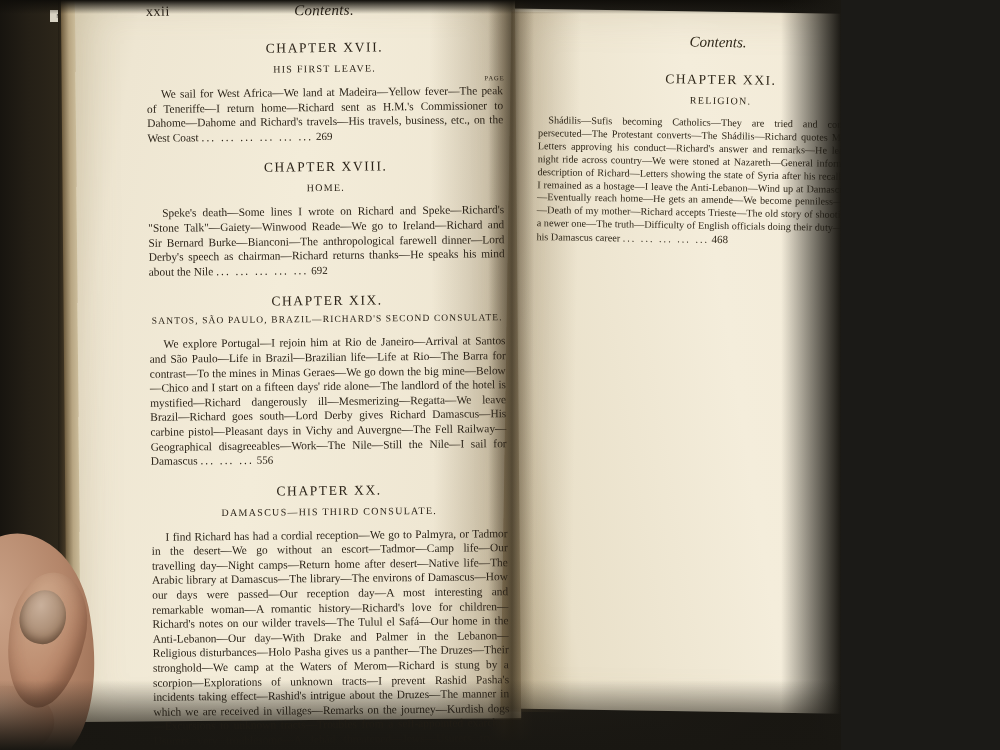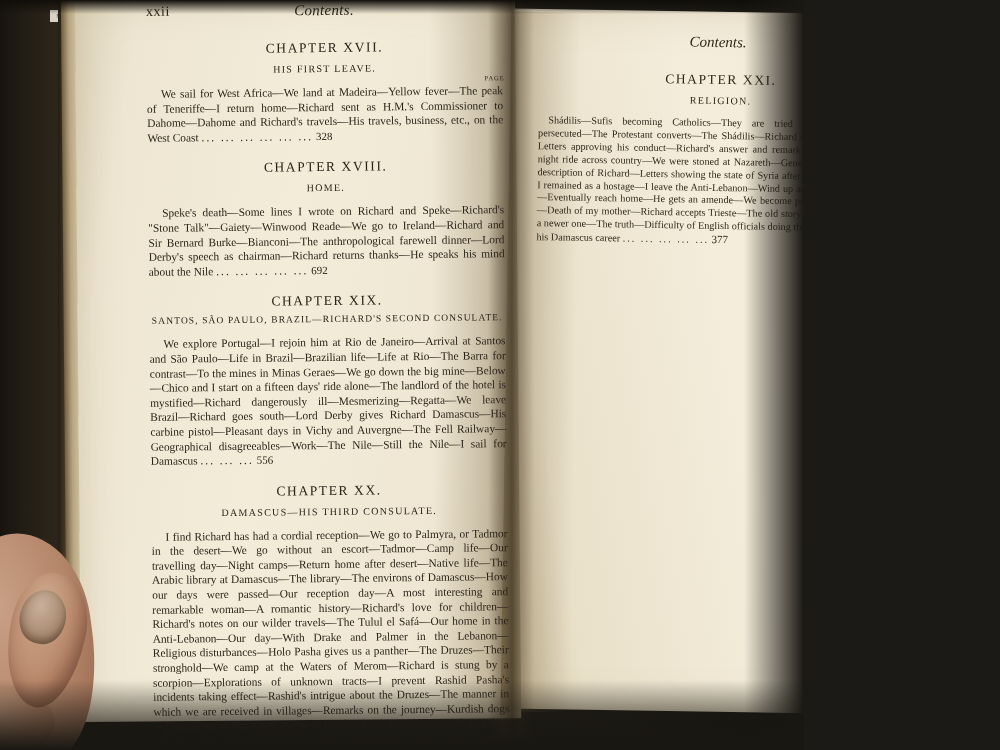--- a/index.html
+++ b/index.html
@@ -7,20 +7,21 @@
     padding: 0;
     background: #1b1a17;
   }
   #page {
     position: relative;
     width: 804px;
     height: 750px;
     overflow: hidden;
     background: #3b82f6;
     font-family: "Liberation Serif", serif;
+    padding-left: 37px;
   }
 
   
   .backdrop {
     position: absolute;
     inset: 0;
     background:
       radial-gradient(ellipse at 50% 40%, #3a342a 0%, #221f19 55%, #15130f 100%);
   }
 
@@ -336,21 +337,21 @@
         <span class="folio-left">xxii</span>
         <div class="running-head">Contents.</div>
       </div>
 
       <div class="chapter-title">CHAPTER XVII.</div>
       <div class="chapter-sub">HIS FIRST LEAVE.</div>
       <div class="entry">
         <span class="pagelabel">PAGE</span>
         <span>We sail for West Africa—We land at Madeira—Yellow fever—The peak of Teneriffe—I return home—Richard sent as H.M.'s Commissioner to Dahome—Dahome and Richard's travels—His travels, business, etc., on the West Coast</span>
         <span class="dots">...      ...      ...      ...      ...      ...</span>
-        <span class="folionum">328</span>
+        <span class="folionum">269</span>
       </div>
 
       <div class="chapter-title">CHAPTER XVIII.</div>
       <div class="chapter-sub">HOME.</div>
       <div class="entry">
         <span>Speke's death—Some lines I wrote on Richard and Speke—Richard's "Stone Talk"—Gaiety—Winwood Reade—We go to Ireland—Richard and Sir Bernard Burke—Bianconi—The anthropological farewell dinner—Lord Derby's speech as chairman—Richard returns thanks—He speaks his mind about the Nile</span>
         <span class="dots">...      ...      ...      ...      ...</span>
         <span class="folionum">692</span>
       </div>
 
@@ -378,21 +379,21 @@
         <span class="running-head-r">Contents.</span>
         <span class="folio-right">xxiii</span>
       </div>
 
       <div class="chapter-title">CHAPTER XXI.</div>
       <div class="chapter-sub">RELIGION.</div>
       <div class="entry right-col">
         <span class="pagelabel">PAGE.</span>
         <span>Shádilis—Sufis becoming Catholics—They are tried and condemned—And persecuted—The Protestant converts—The Shádilis—Richard quotes Mr. Gladstone—Letters approving his conduct—Richard's answer and remarks—He leaves—I take a night ride across country—We were stoned at Nazareth—General information—Salih's description of Richard—Letters showing the state of Syria after his recall—The interval I remained as a hostage—I leave the Anti-Lebanon—Wind up at Damascus—I get fever—Eventually reach home—He gets an amende—We become penniless—Small jottings—Death of my mother—Richard accepts Trieste—The old story of shooting people, and a newer one—The truth—Difficulty of English officials doing their duty—Conclusion of his Damascus career</span>
         <span class="dots">...      ...      ...      ...      ...</span>
-        <span class="folionum">377</span>
+        <span class="folionum">468</span>
       </div>
 
     </div>
 
   </div>
 
   <div class="hand">
     <div class="palm"></div>
     <div class="finger2"></div>
     <div class="thumb"></div>

